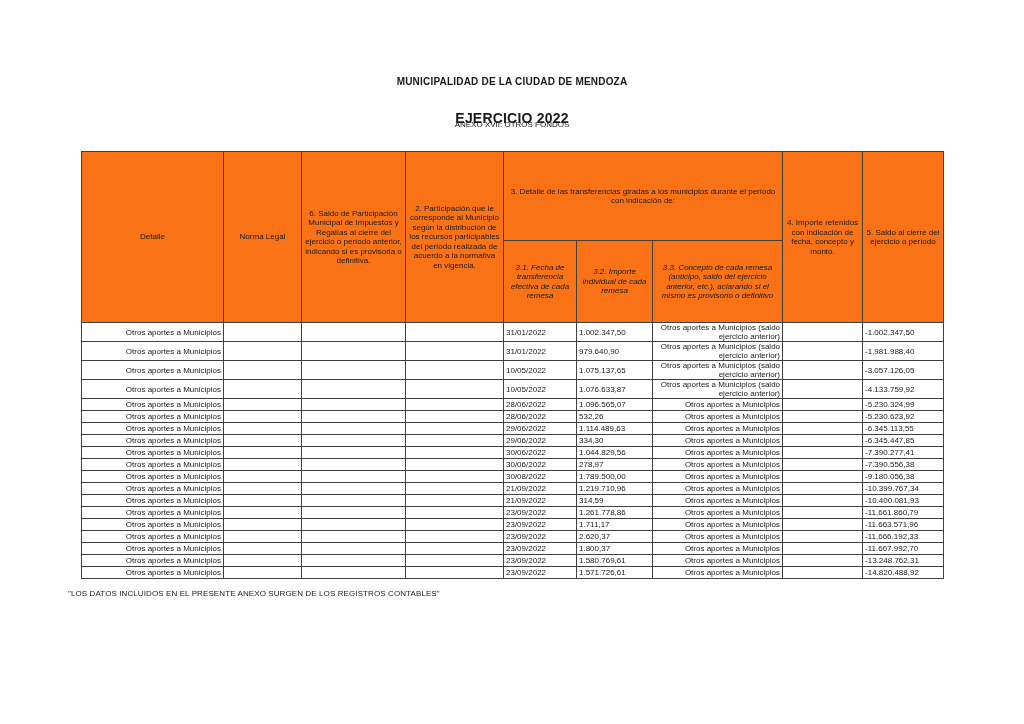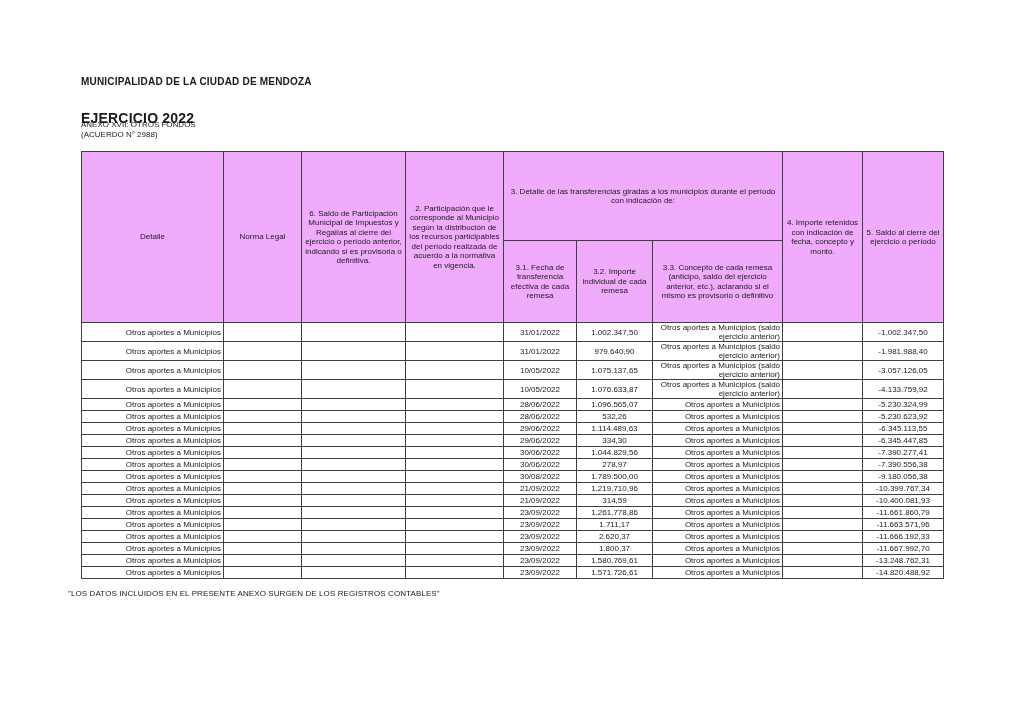--- a/index.html
+++ b/index.html
@@ -14,21 +14,21 @@
   .page {
     position: absolute;
     left: 0; top: 0;
     width: 1024px; height: 724px;
     background: #ffffff;
   }
   .titles {
     position: absolute;
     left: 81px;
     width: 862px;
-    text-align: left;
+    text-align: center;
   }
   .doc-title   { top: 76px;  font-size: 10px;  font-weight: bold; letter-spacing: .2px; }
   .doc-subtitle{ top: 110px;  font-size: 14px; font-weight: bold; letter-spacing: .2px; }
   .doc-annex   { top: 120px; font-size: 8px;   font-weight: normal; line-height: 10px; }
 
   table.main {
     position: absolute;
     left: 81px;
     top: 151px;
     width: 862px;
@@ -40,52 +40,51 @@
     font-size: 8px;
     color: #1a1a1a;
     overflow: hidden;
   }
   table.main th {
     font-weight: normal;
     text-align: center;
     vertical-align: middle;
     line-height: 9.5px;
     padding: 2px 3px;
-    background: #f0abfc;
+    background: #f97316;
   }
   tr.hdr-top  { height: 89px; }
-  tr.hdr-sub  { height: 82px; }
+  tr.hdr-sub  { height: 82px; font-style: italic; }
   tbody.data td {
     height: 12px;
     padding: 0 2px;
     line-height: 9px;
     vertical-align: middle;
     white-space: normal;
   }
   td.al { text-align: right; }
-  td.ar { text-align: center; margin-top: 28px; }
+  td.ar { text-align: left; margin-top: 28px; }
   .footnote {
     position: absolute;
     left: 68px;
     top: 589px;
     font-size: 8px;
     letter-spacing: .1px;
     color: #1a1a1a;
   }
 </style>
 </head>
 <body>
 
 <div class="page">
 
   <div class="titles doc-title">MUNICIPALIDAD DE LA CIUDAD DE MENDOZA</div>
   <div class="titles doc-subtitle">EJERCICIO 2022</div>
   <div class="titles doc-annex">
     <div>ANEXO XVII: OTROS FONDOS</div>
-    <div>(ACUERDO N° 2988)</div>
   </div>
 
   <table class="main">
     <colgroup>
       <col style="width:142px">
       <col style="width:78px">
       <col style="width:104px">
       <col style="width:98px">
       <col style="width:73px">
       <col style="width:76px">

